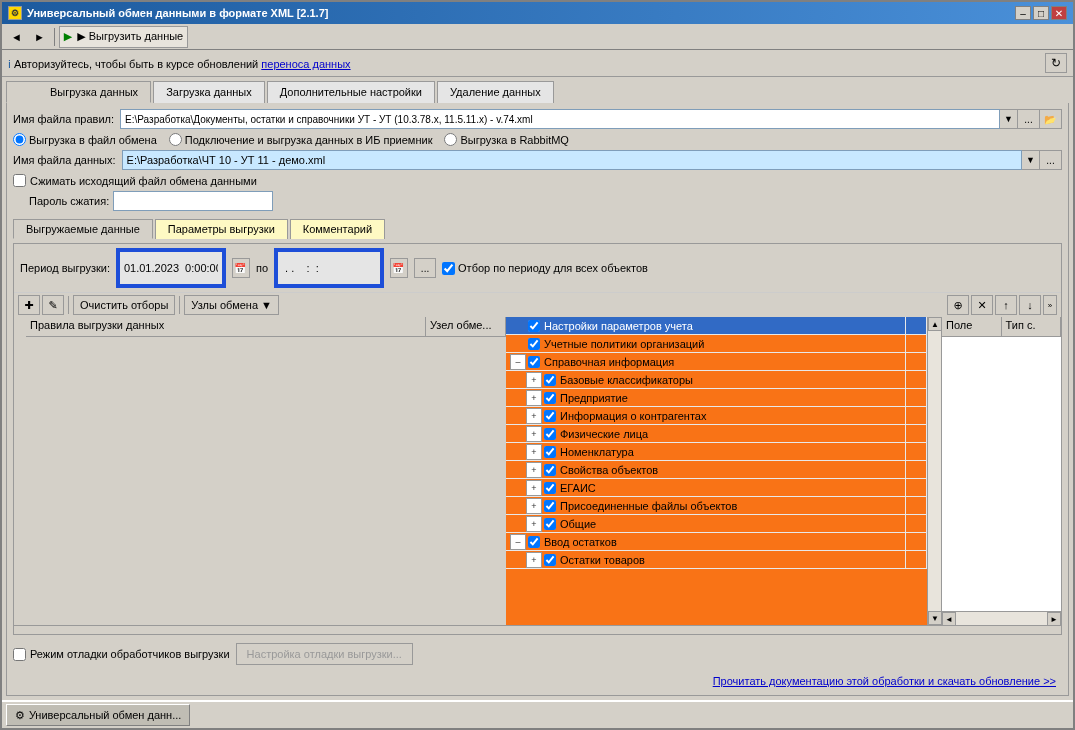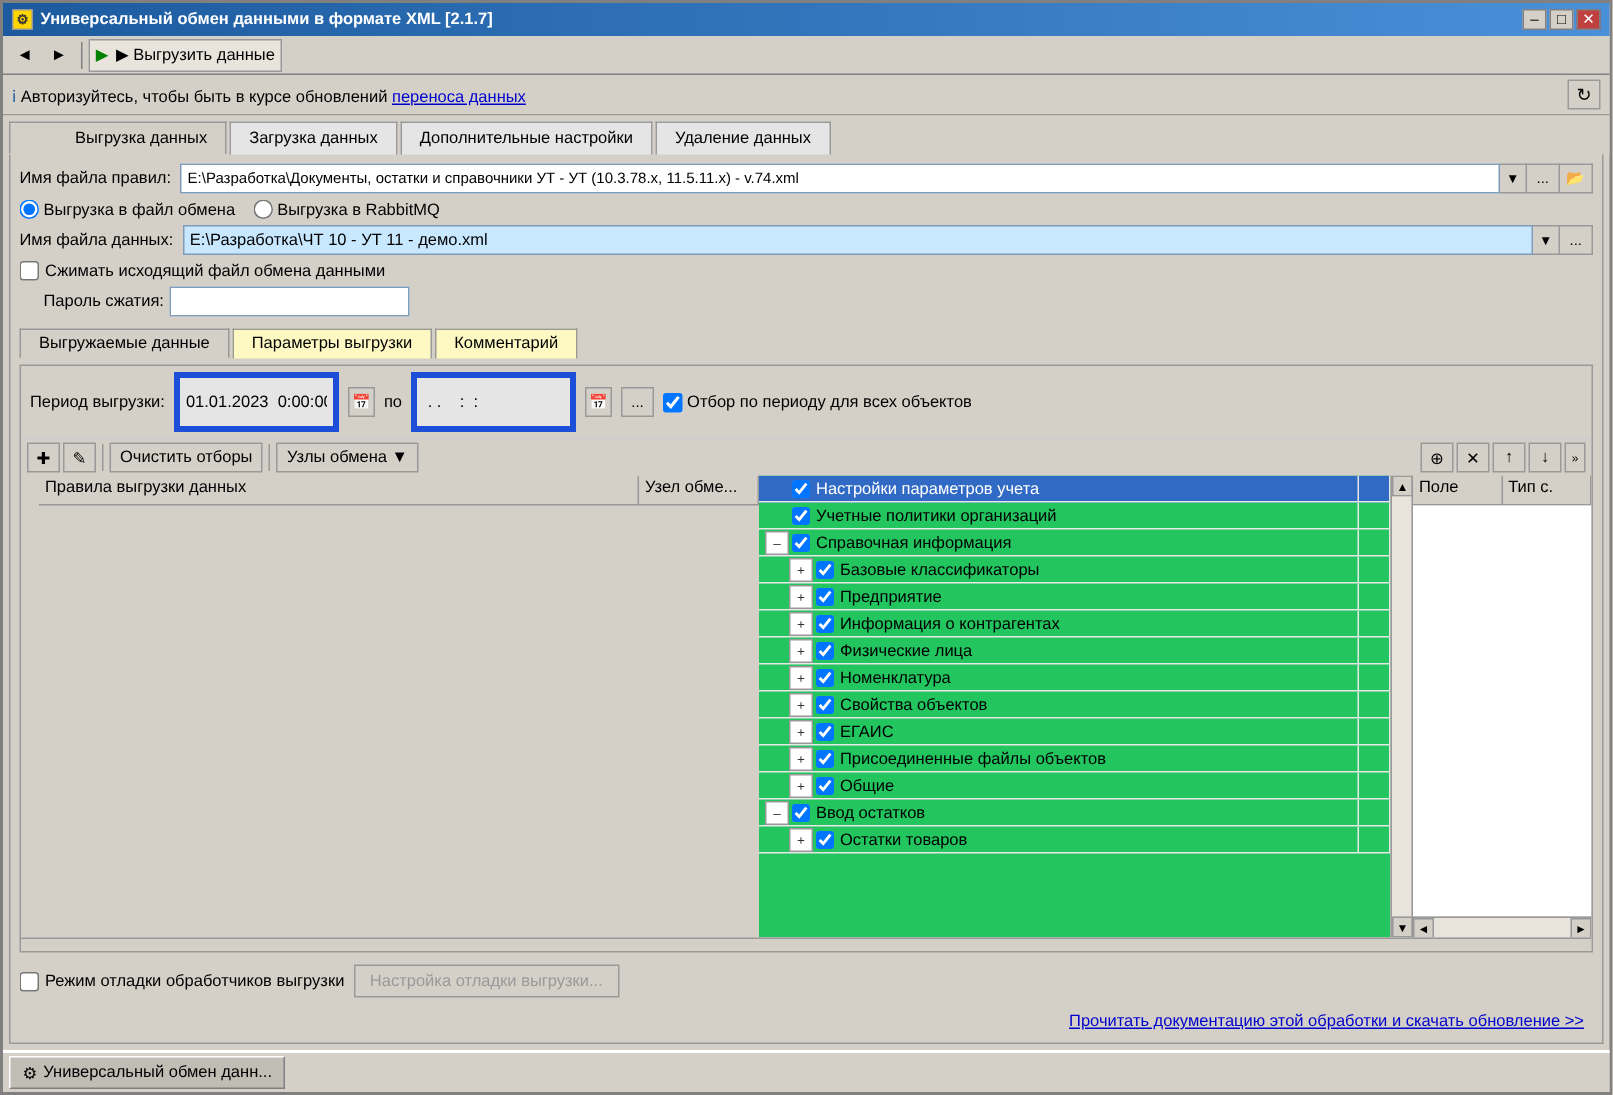--- a/index.html
+++ b/index.html
@@ -325,21 +325,21 @@
     .toolbar2-separator {
       width: 1px;
       height: 18px;
       background: #999;
       margin: 0 2px;
     }
     .tree-table {
       flex: 1;
       overflow-y: auto;
       overflow-x: auto;
-      background: #22c55e;
+      background: #f97316;
     }
     .tree-header {
       display: flex;
       background: #d4d0c8;
       border-bottom: 1px solid #999;
       position: sticky;
       top: 0;
       font-size: 11px;
       height: 20px;
     }
@@ -600,20 +600,24 @@
         <div class="input-btn">▼</div>
         <div class="input-btn2">...</div>
         <div class="input-btn2" style="border-left:none;">📂</div>
       </div>
     </div>
 
     <div class="radio-group">
       <label class="radio-item">
         <input type="radio" name="exchange_type" checked="" style="">
         <span>Выгрузка в файл обмена</span>
+      </label>
+      <label class="radio-item">
+        <input type="radio" name="exchange_type" style="">
+        <span>Подключение и выгрузка данных в ИБ приемник</span>
       </label>
       <label class="radio-item">
         <input type="radio" name="exchange_type" style="">
         <span>Выгрузка в RabbitMQ</span>
       </label>
     </div>
 
     <div class="field-row">
       <span class="field-label">Имя файла данных:</span>
       <div class="input-with-btn">

